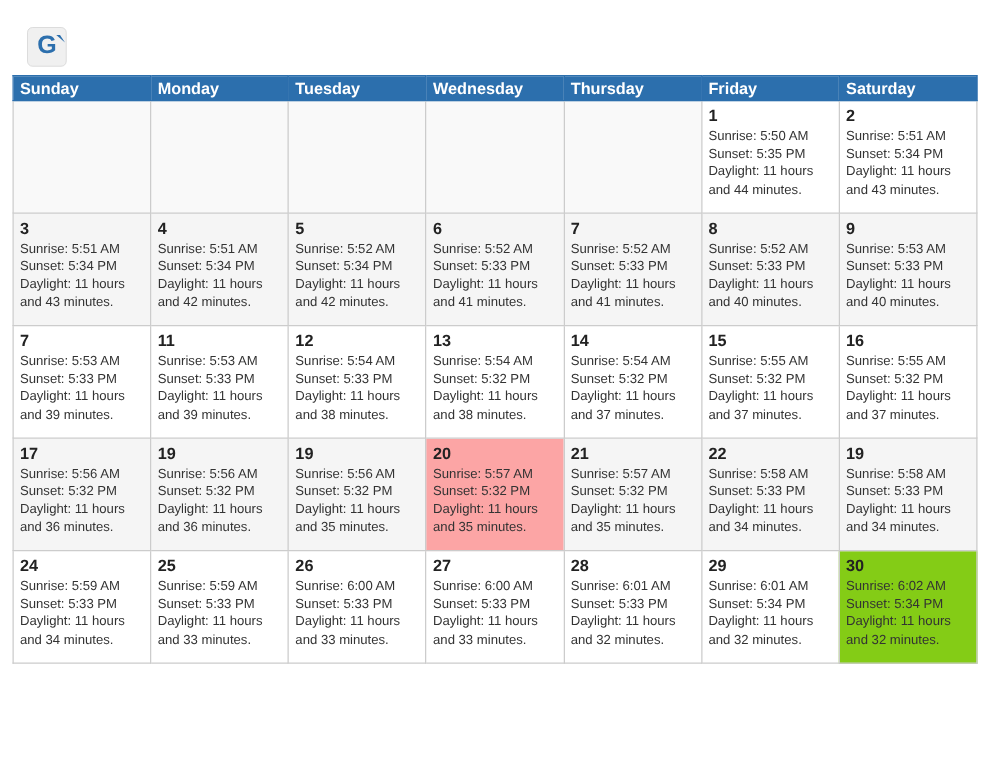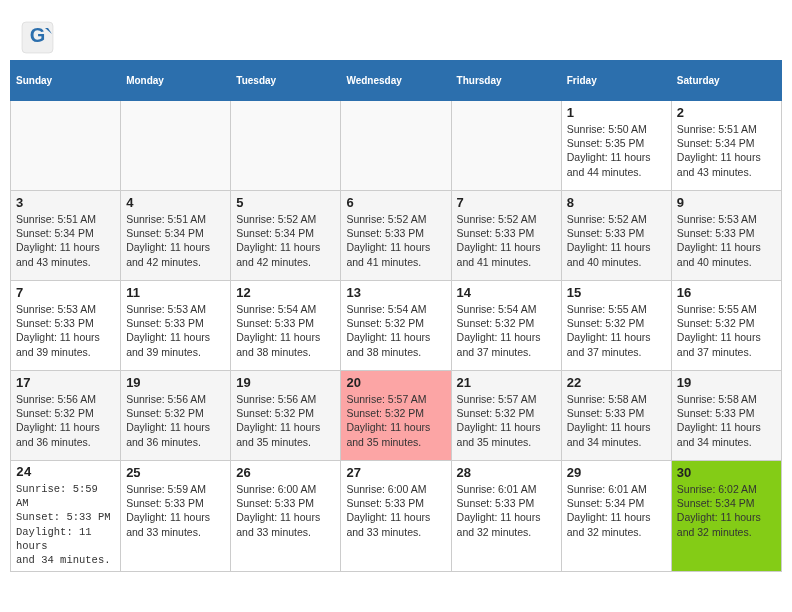--- a/index.html
+++ b/index.html
@@ -50,23 +50,23 @@
       color: #555;
     }
     .calendar {
       width: 100%;
       border-collapse: collapse;
       margin-top: 5px;
     }
     .calendar th {
       background-color: #2c6fad;
       color: #fff;
-      font-size: 10px;
+      font-size: 13px;
       font-weight: bold;
-      padding: 14px 5px;
+      padding: 2px 5px;
       text-align: left;
       border: 1px solid #2c6fad;
     }
     .calendar td {
       vertical-align: top;
       border: 1px solid #ccc;
       padding: 4px 5px;
       width: calc(100% / 7);
       font-size: 11px;
       min-height: 90px;
@@ -299,21 +299,21 @@
         </td>
         <td style="background: rgb(245, 245, 245);">
           <span class="day-number">19</span>
           <div class="day-info" style="white-space: pre-line;">Sunrise: 5:58 AM
 Sunset: 5:33 PM
 Daylight: 11 hours
 and 34 minutes.</div>
         </td>
       </tr>
       <tr>
-        <td style="background: rgb(255, 255, 255); font-family: Liberation Mono, monospace;">
+        <td style="background: rgb(255, 255, 255);">
           <span class="day-number">24</span>
           <div class="day-info" style="white-space: pre-line;">Sunrise: 5:59 AM
 Sunset: 5:33 PM
 Daylight: 11 hours
 and 34 minutes.</div>
         </td>
         <td style="background: rgb(255, 255, 255);">
           <span class="day-number">25</span>
           <div class="day-info" style="white-space: pre-line;">Sunrise: 5:59 AM
 Sunset: 5:33 PM

